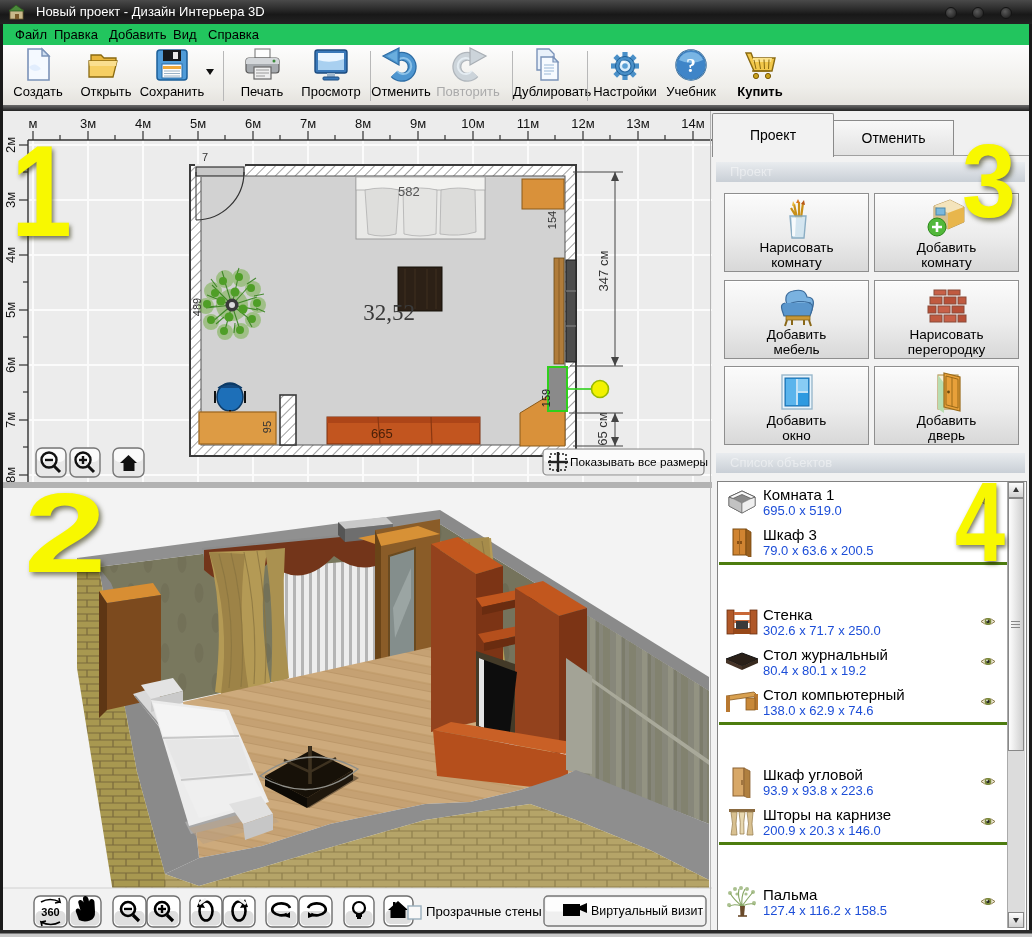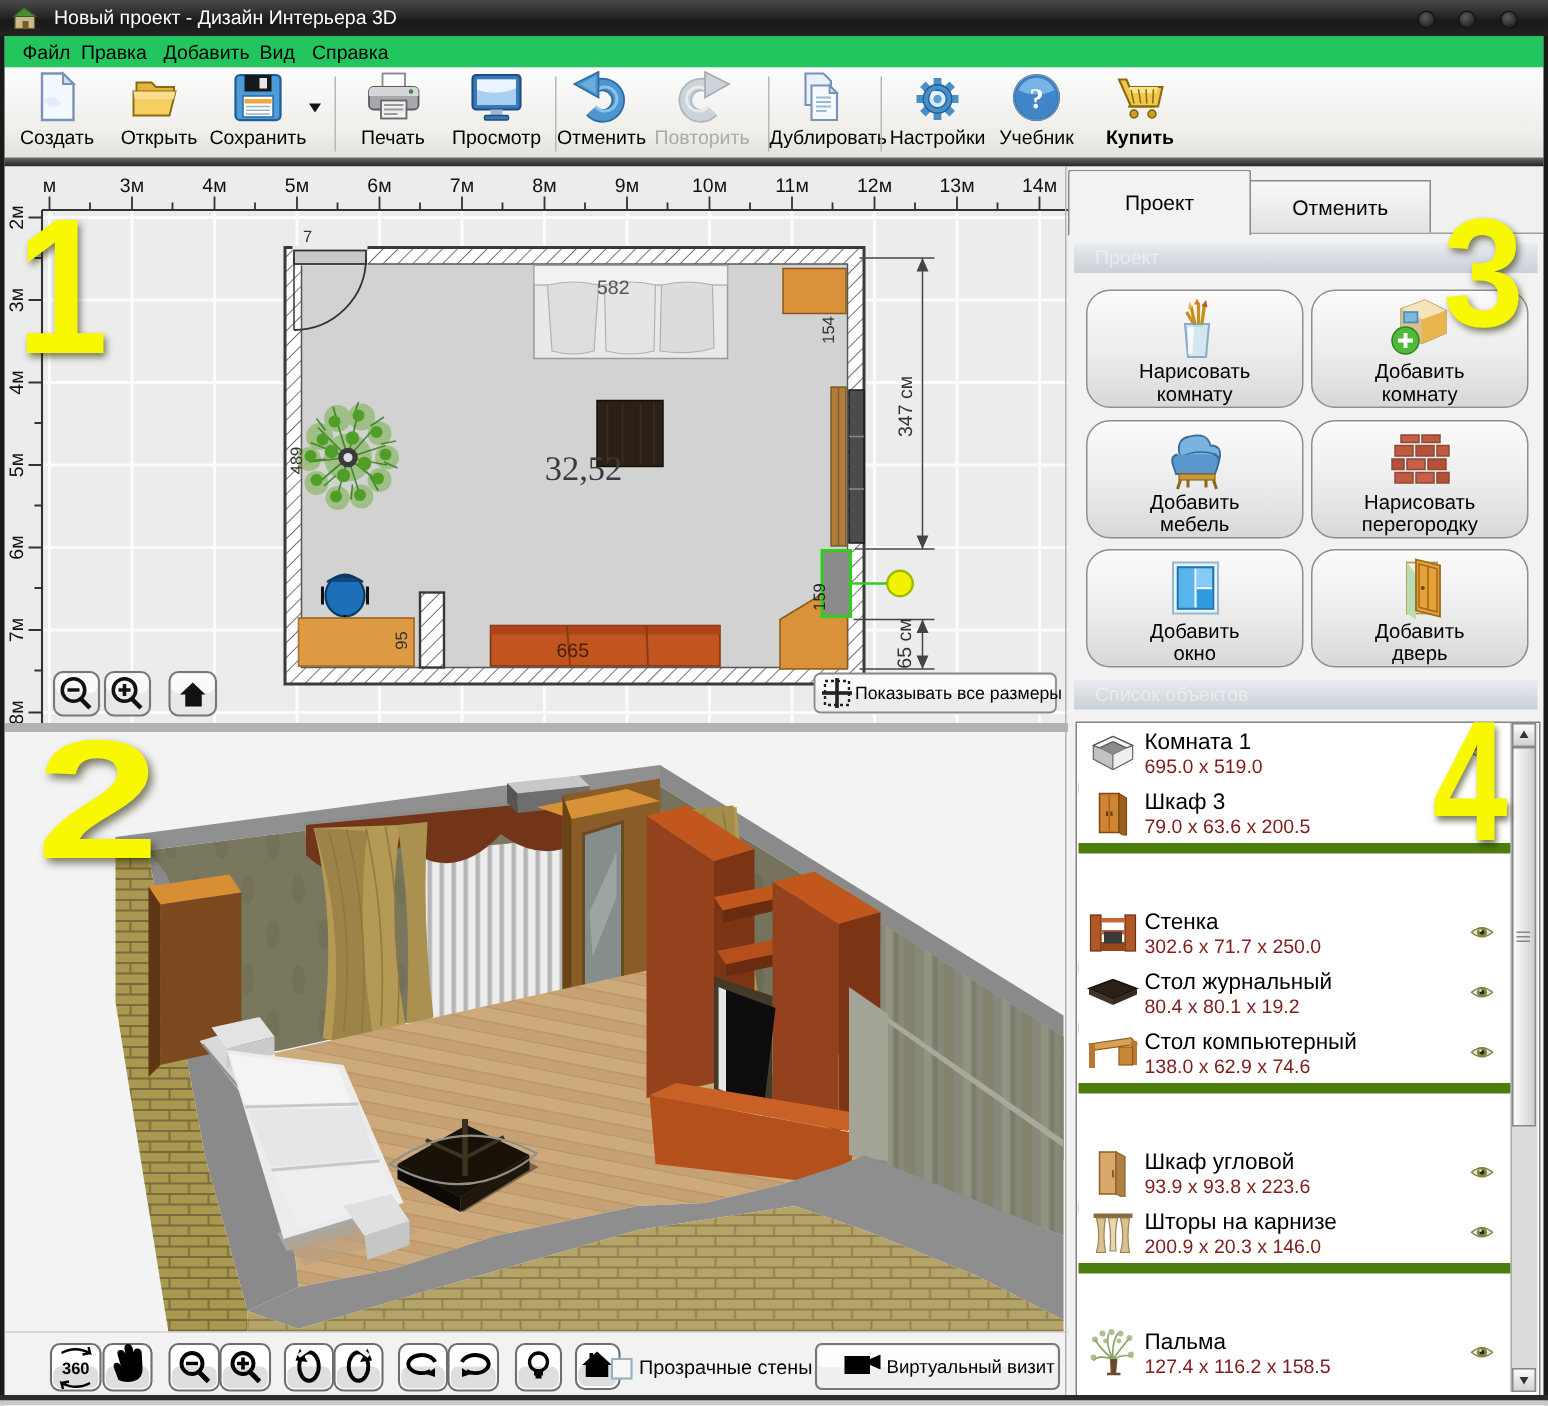--- a/index.html
+++ b/index.html
@@ -30,28 +30,28 @@
   #rightpanel{left:712px;top:111px;width:317px;height:819px;background:#f0f0f0;}
   #leftedge{left:0;top:24px;width:3px;height:913px;background:#1a1a1a;}
   #rightedge{left:1029px;top:24px;width:3px;height:913px;background:#1a1a1a;}
   #bottomedge{left:0;top:930px;width:1032px;height:7px;background:linear-gradient(#2a2a2a 45%,#c9c9c9 55%);}
   .num{position:absolute;color:#f8f800;font-weight:bold;
        text-shadow:2px 3px 5px rgba(40,40,0,0.6);line-height:1;}
   
   .tab{position:absolute;font-size:14px;text-align:center;color:#000;}
   .hstrip{position:absolute;left:4px;width:309px;height:20px;
      background:linear-gradient(#e9ecef,#c9cfd6);color:rgba(255,255,255,0.45);font-size:13px;line-height:20px;padding-left:14px;box-sizing:border-box;}
-  .bigbtn{position:absolute;width:143px;height:77px;border:1px solid #8e8e8e;border-radius:16px;
+  .bigbtn{position:absolute;width:143px;height:77px;border:1px solid #8e8e8e;border-radius:0;
      background:linear-gradient(#fbfbfb,#ececec 55%,#d8d8d8);box-shadow:inset 0 1px 0 #fff;
      text-align:center;font-size:13.5px;color:#000;}
   .bigbtn svg{display:block;margin:4px auto 0;}
   #objlist{position:absolute;left:5px;top:370px;width:308px;height:448px;border:1px solid #828282;background:#fff;}
-  .row{position:absolute;left:1px;width:289px;height:40px;border-bottom:7px solid #4d7c0f;background:#fff;}
+  .row{position:absolute;left:1px;width:289px;height:40px;border-bottom:3px solid #4d7c0f;background:#fff;}
   .row .nm{position:absolute;left:44px;top:4px;font-size:15px;color:#000;}
-  .row .dm{position:absolute;left:44px;top:21px;font-size:13px;color:#7f1d1d;}
+  .row .dm{position:absolute;left:44px;top:21px;font-size:13px;color:#1d4ed8;}
   .row.sel{background:linear-gradient(#2f8be8,#0f62cf);}
   .row.sel .nm,.row.sel .dm{color:#fff;}
   .eye{position:absolute;right:12px;top:13px;width:16px;height:13px;}
 </style>
 </head>
 <body>
 <div id="win">
   <div id="title" class="abs">
     <svg class="abs" style="left:8px;top:3px" width="18" height="18" viewBox="0 0 18 18">
       <rect x="2" y="7" width="13" height="9" fill="#c8b88a" stroke="#6a5a30" stroke-width="0.8"></rect>

